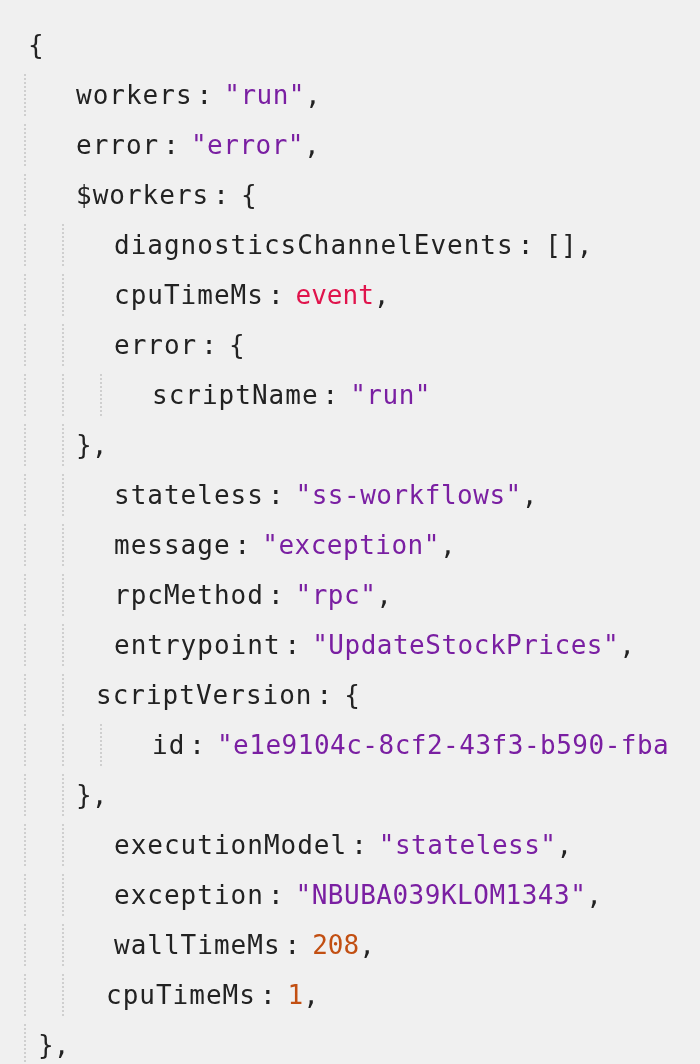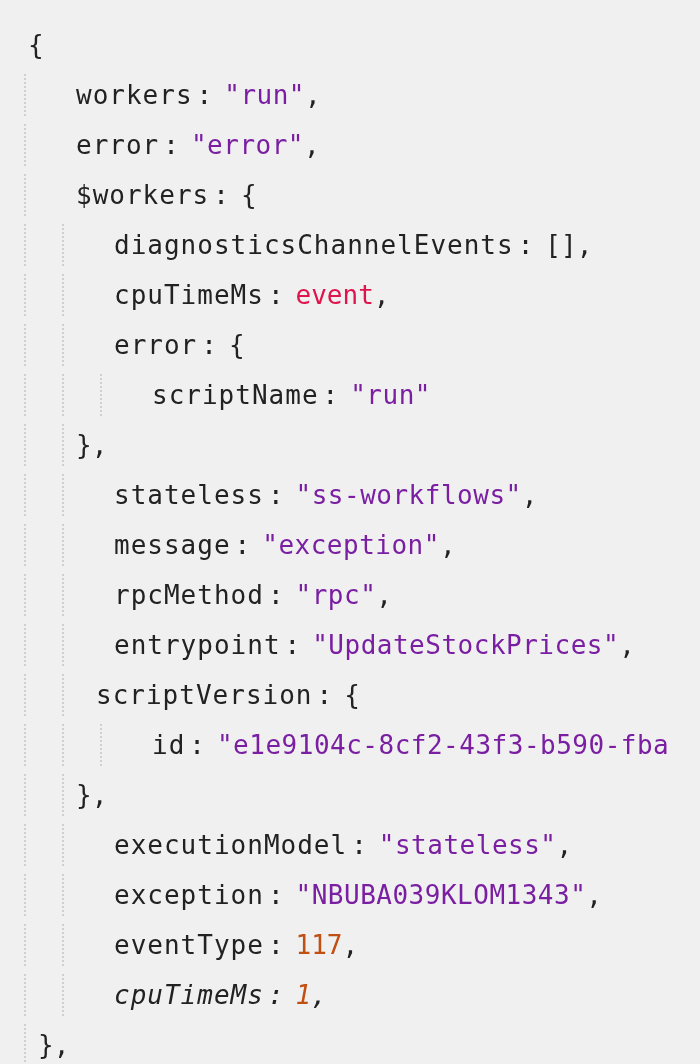--- a/index.html
+++ b/index.html
@@ -44,16 +44,16 @@
     <div class="line"><div class="guide" style="left: 24px;"></div><div class="guide" style="left: 62px;"></div><div class="content" style="left: 76px;"><span class="punct">},</span></div></div>
     <div class="line"><div class="guide" style="left: 24px;"></div><div class="guide" style="left: 62px;"></div><div class="content" style="left: 114px;"><span class="key">stateless</span><span class="colon">:</span><span class="str">"ss-workflows"</span><span class="punct">,</span></div></div>
     <div class="line"><div class="guide" style="left: 24px;"></div><div class="guide" style="left: 62px;"></div><div class="content" style="left: 114px;"><span class="key">message</span><span class="colon">:</span><span class="str">"exception"</span><span class="punct">,</span></div></div>
     <div class="line"><div class="guide" style="left: 24px;"></div><div class="guide" style="left: 62px;"></div><div class="content" style="left: 114px;"><span class="key">rpcMethod</span><span class="colon">:</span><span class="str">"rpc"</span><span class="punct">,</span></div></div>
     <div class="line"><div class="guide" style="left: 24px;"></div><div class="guide" style="left: 62px;"></div><div class="content" style="left: 114px;"><span class="key">entrypoint</span><span class="colon">:</span><span class="str">"UpdateStockPrices"</span><span class="punct">,</span></div></div>
     <div class="line"><div class="guide" style="left: 24px;"></div><div class="guide" style="left: 62px;"></div><div class="content" style="left: 96px;"><span class="key">scriptVersion</span><span class="colon">:</span><span class="punct">{</span><span class="punct"></span></div></div>
     <div class="line"><div class="guide" style="left: 24px;"></div><div class="guide" style="left: 62px;"></div><div class="guide" style="left: 100px;"></div><div class="content" style="left: 152px;"><span class="key">id</span><span class="colon">:</span><span class="str">"e1e9104c-8cf2-43f3-b590-fba</span><span class="punct"></span></div></div>
     <div class="line"><div class="guide" style="left: 24px;"></div><div class="guide" style="left: 62px;"></div><div class="content" style="left: 76px;"><span class="punct">},</span></div></div>
     <div class="line"><div class="guide" style="left: 24px;"></div><div class="guide" style="left: 62px;"></div><div class="content" style="left: 114px;"><span class="key">executionModel</span><span class="colon">:</span><span class="str">"stateless"</span><span class="punct">,</span></div></div>
     <div class="line"><div class="guide" style="left: 24px;"></div><div class="guide" style="left: 62px;"></div><div class="content" style="left: 114px;"><span class="key">exception</span><span class="colon">:</span><span class="str">"NBUBA039KLOM1343"</span><span class="punct">,</span></div></div>
-    <div class="line"><div class="guide" style="left: 24px;"></div><div class="guide" style="left: 62px;"></div><div class="content" style="left: 114px;"><span class="key">eventType</span><span class="colon">:</span><span class="num">117</span><span class="punct">,</span></div></div>
-    <div class="line"><div class="guide" style="left: 24px;"></div><div class="guide" style="left: 62px;"></div><div class="content" style="left: 114px; font-style: italic;"><span class="key">cpuTimeMs</span><span class="colon">:</span><span class="num">1</span><span class="punct">,</span></div></div>
+    <div class="line"><div class="guide" style="left: 24px;"></div><div class="guide" style="left: 62px;"></div><div class="content" style="left: 114px;"><span class="key">wallTimeMs</span><span class="colon">:</span><span class="num">208</span><span class="punct">,</span></div></div>
+    <div class="line"><div class="guide" style="left: 24px;"></div><div class="guide" style="left: 62px;"></div><div class="content" style="left: 106px;"><span class="key">cpuTimeMs</span><span class="colon">:</span><span class="num">1</span><span class="punct">,</span></div></div>
     <div class="line"><div class="guide" style="left: 24px;"></div><div class="content" style="left: 38px;"><span class="punct">},</span></div></div>
   </div>
 
 </body></html>

